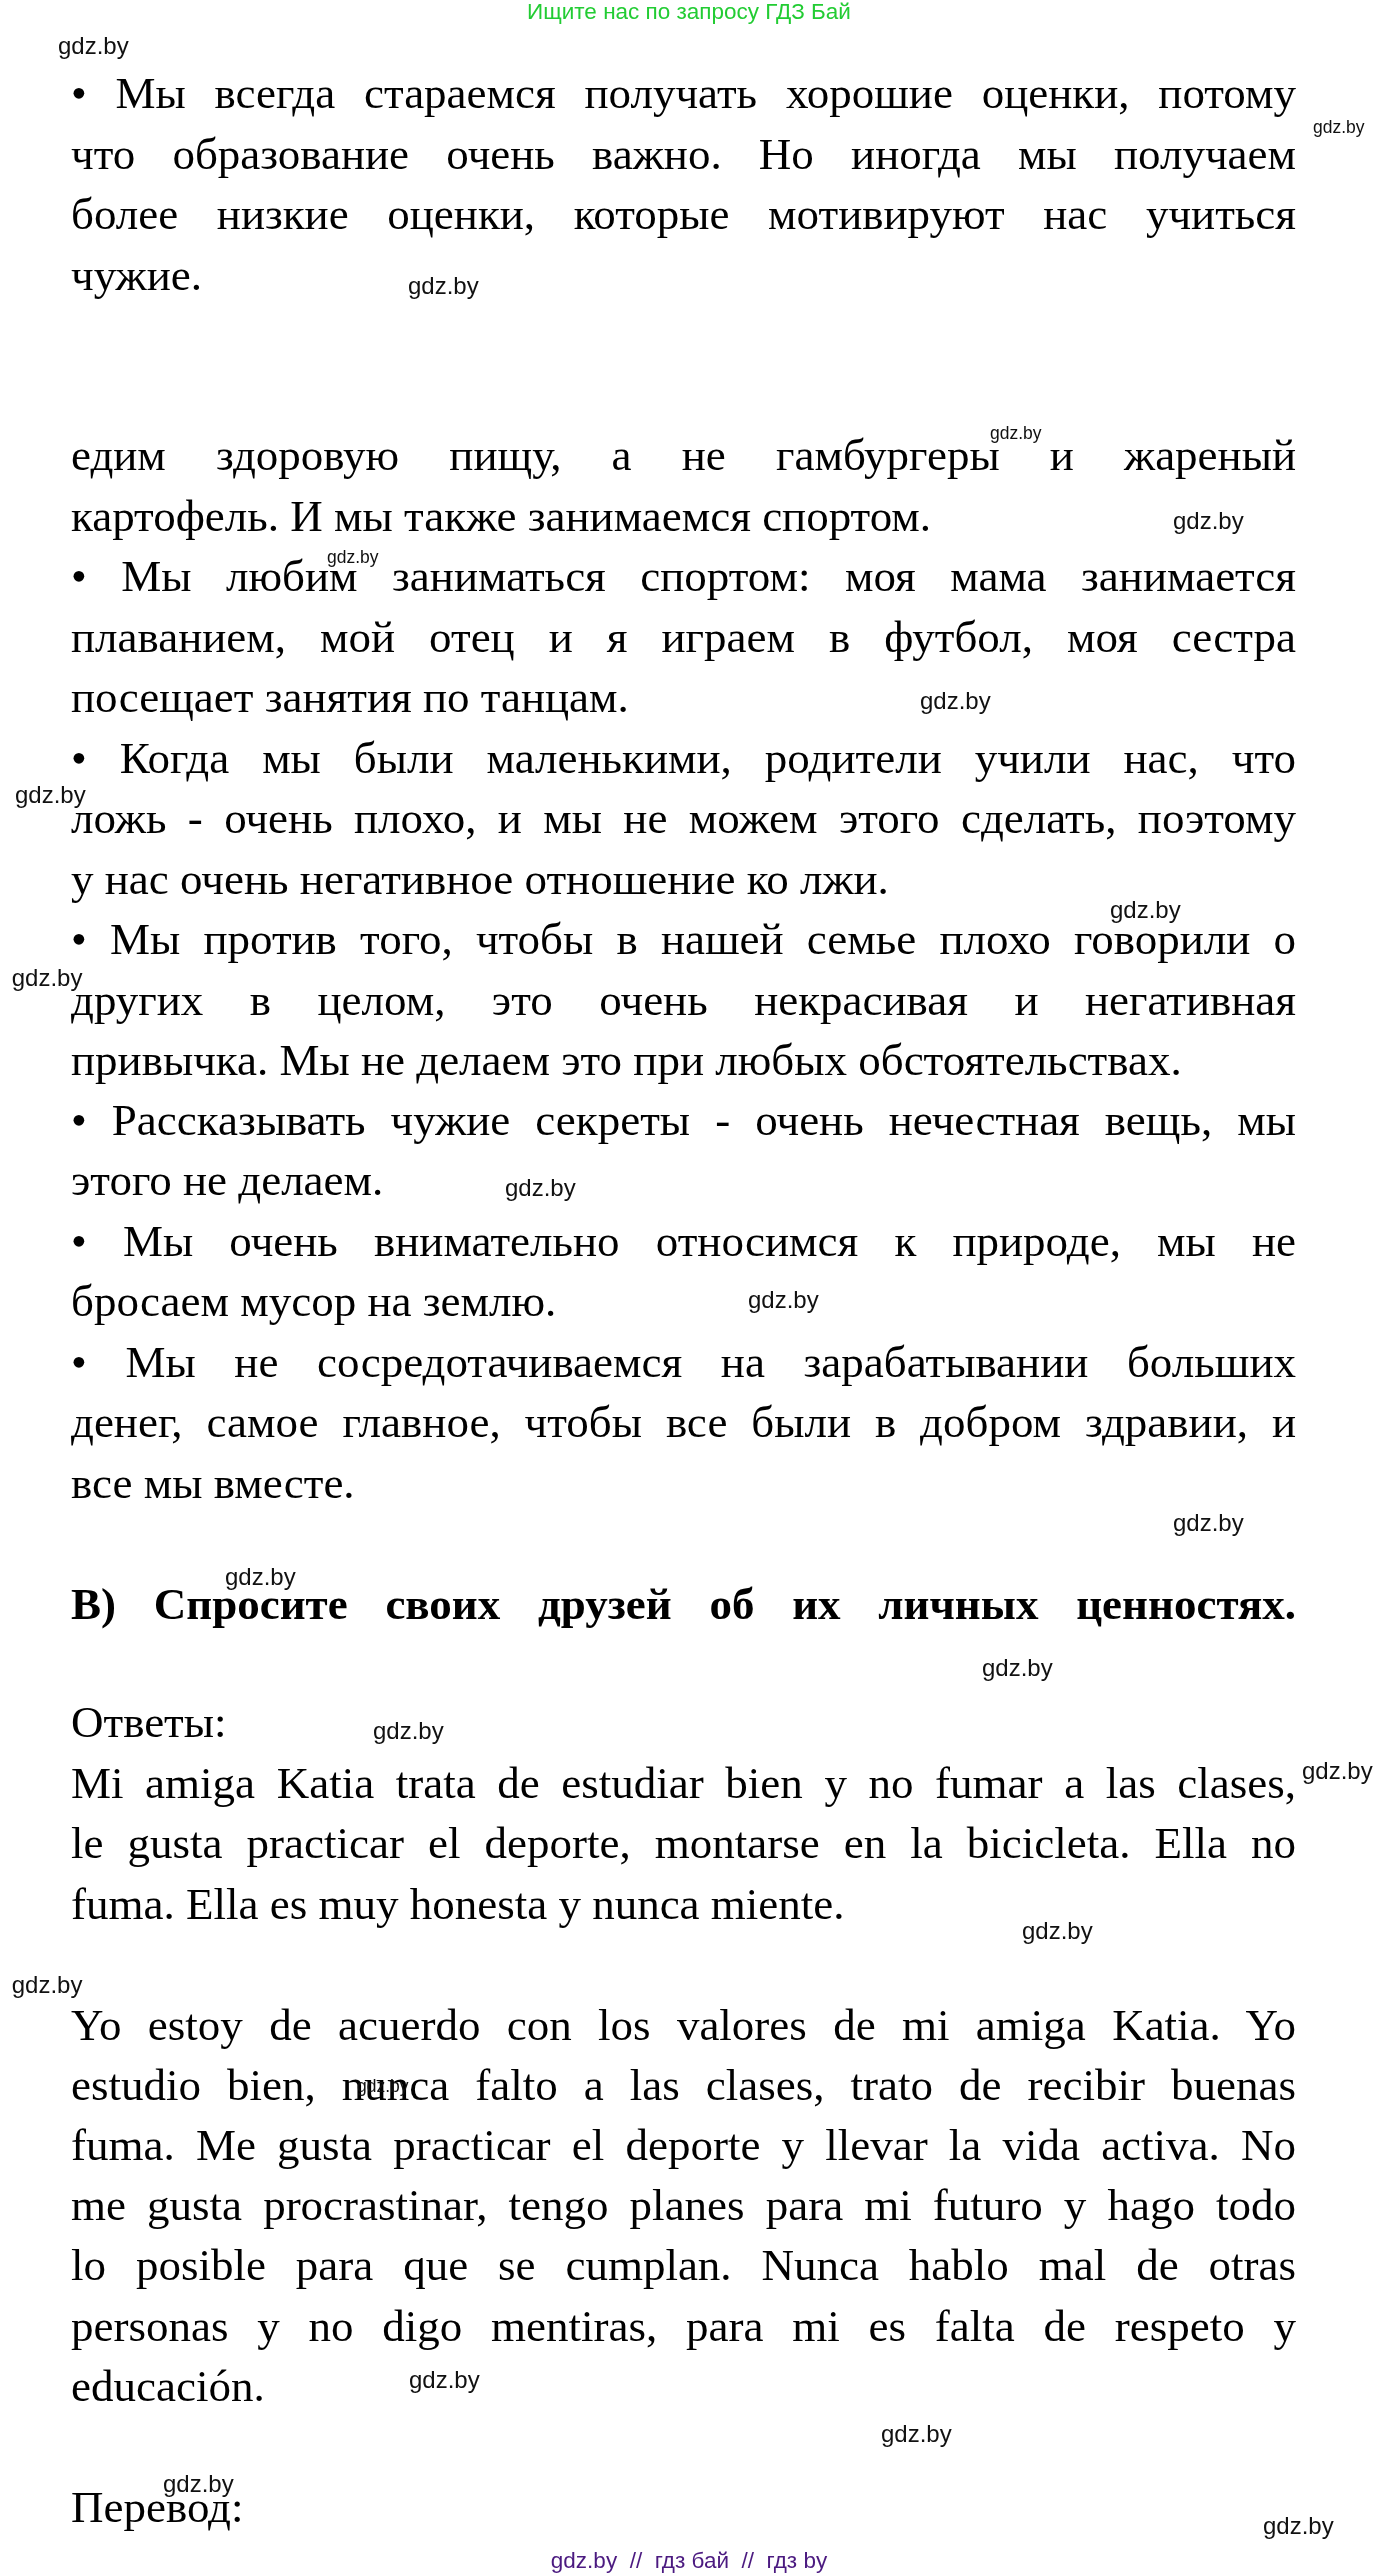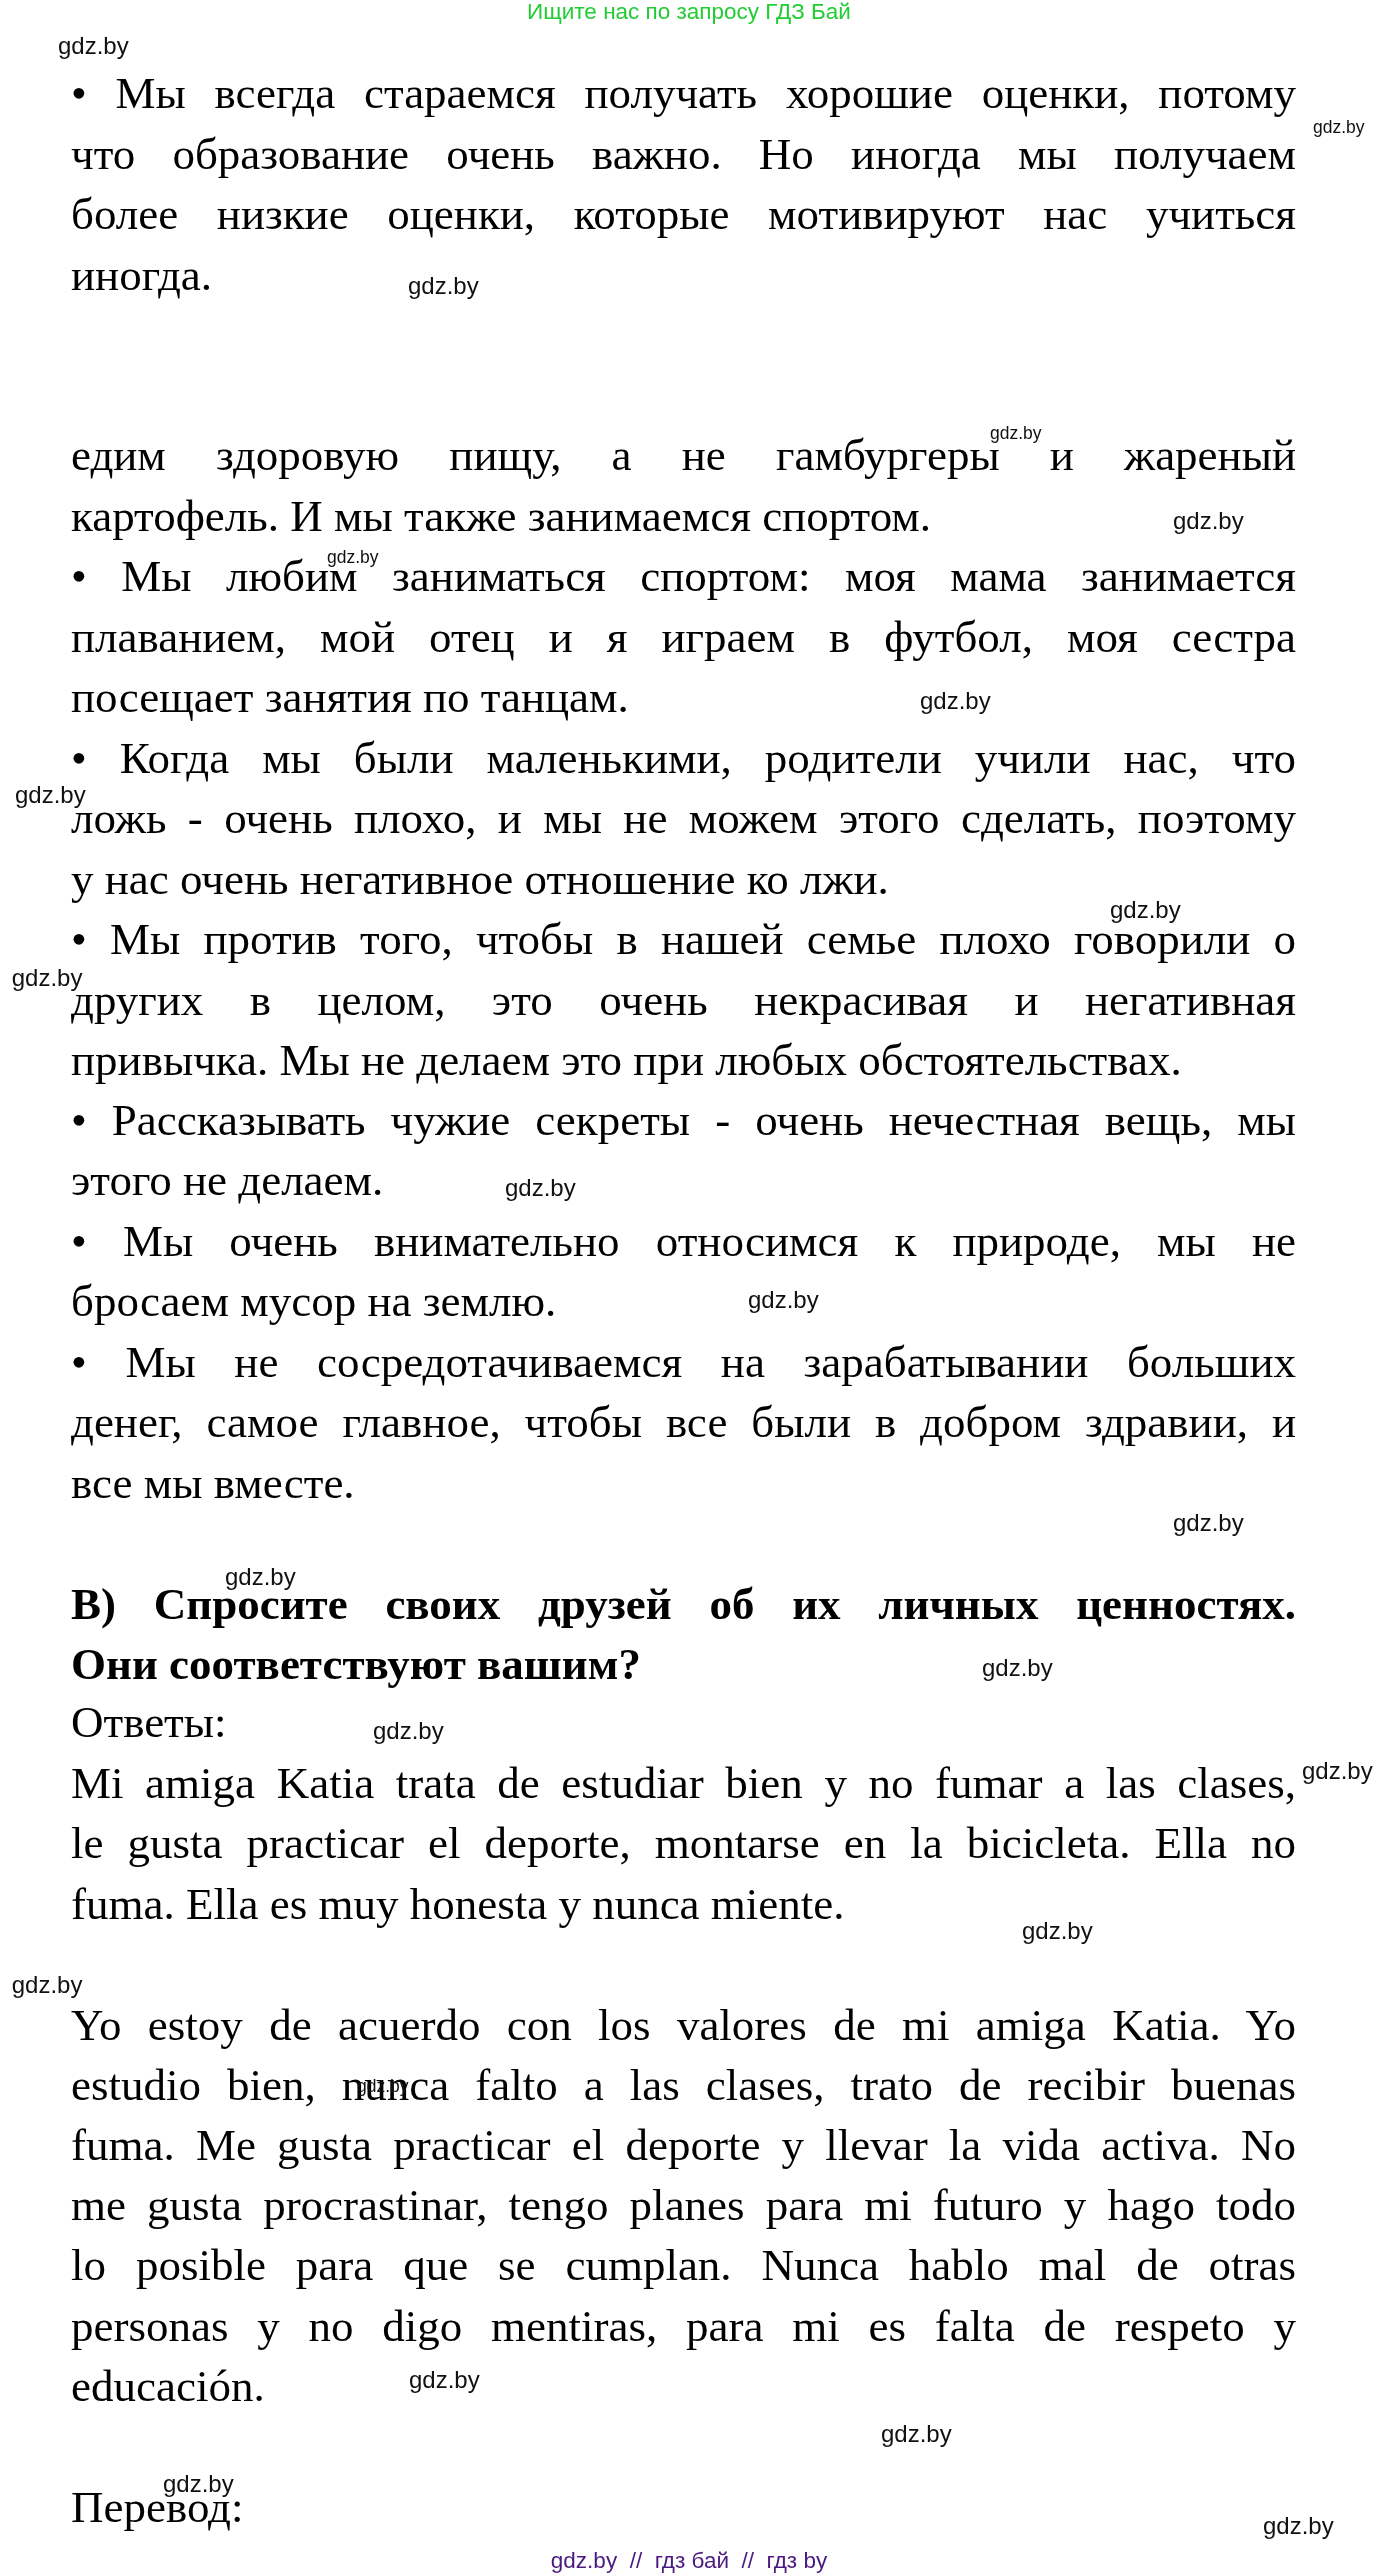--- a/index.html
+++ b/index.html
@@ -31,21 +31,21 @@
 </head>
 <body>
 
 <div class="page">
 
   <div class="banner">Ищите нас по запросу ГДЗ Бай</div>
 
   <div class="ln j" style="top:71px">• Мы всегда стараемся получать хорошие оценки, потому</div>
   <div class="ln j" style="top:132px">что образование очень важно. Но иногда мы получаем</div>
   <div class="ln j" style="top:192px">более низкие оценки, которые мотивируют нас учиться</div>
-  <div class="ln" style="top:253px">иногда.</div>
+  <div class="ln" style="top:253px">чужие.</div>
 
   <div class="ln j" style="top:433px">едим здоровую пищу, а не гамбургеры и жареный</div>
   <div class="ln" style="top:494px">картофель. И мы также занимаемся спортом.</div>
 
   <div class="ln j" style="top:554px">• Мы любим заниматься спортом: моя мама занимается</div>
   <div class="ln j" style="top:615px">плаванием, мой отец и я играем в футбол, моя сестра</div>
   <div class="ln" style="top:675px">посещает занятия по танцам.</div>
 
   <div class="ln j" style="top:736px">• Когда мы были маленькими, родители учили нас, что</div>
   <div class="ln j" style="top:796px">ложь - очень плохо, и мы не можем этого сделать, поэтому</div>
@@ -59,21 +59,20 @@
   <div class="ln" style="top:1158px">этого не делаем.</div>
 
   <div class="ln j" style="top:1219px">• Мы очень внимательно относимся к природе, мы не</div>
   <div class="ln" style="top:1279px">бросаем мусор на землю.</div>
 
   <div class="ln j" style="top:1340px">• Мы не сосредотачиваемся на зарабатывании больших</div>
   <div class="ln j" style="top:1400px">денег, самое главное, чтобы все были в добром здравии, и</div>
   <div class="ln" style="top:1461px">все мы вместе.</div>
 
   <div class="ln j b" style="top:1582px">В) Спросите своих друзей об их личных ценностях.</div>
-  <div class="ln b" style="top:1642px">Они соответствуют вашим?</div>
 
   <div class="ln" style="top:1700px">Ответы:</div>
 
   <div class="ln j" style="top:1761px">Mi amiga Katia trata de estudiar bien y no fumar a las clases,</div>
   <div class="ln j" style="top:1821px">le gusta practicar el deporte, montarse en la bicicleta. Ella no</div>
   <div class="ln" style="top:1882px">fuma. Ella es muy honesta y nunca miente.</div>
 
   <div class="ln j" style="top:2003px">Yo estoy de acuerdo con los valores de mi amiga Katia. Yo</div>
   <div class="ln j" style="top:2063px">estudio bien, nunca falto a las clases, trato de recibir buenas</div>
   <div class="ln j" style="top:2123px">fuma. Me gusta practicar el deporte y llevar la vida activa. No</div>

